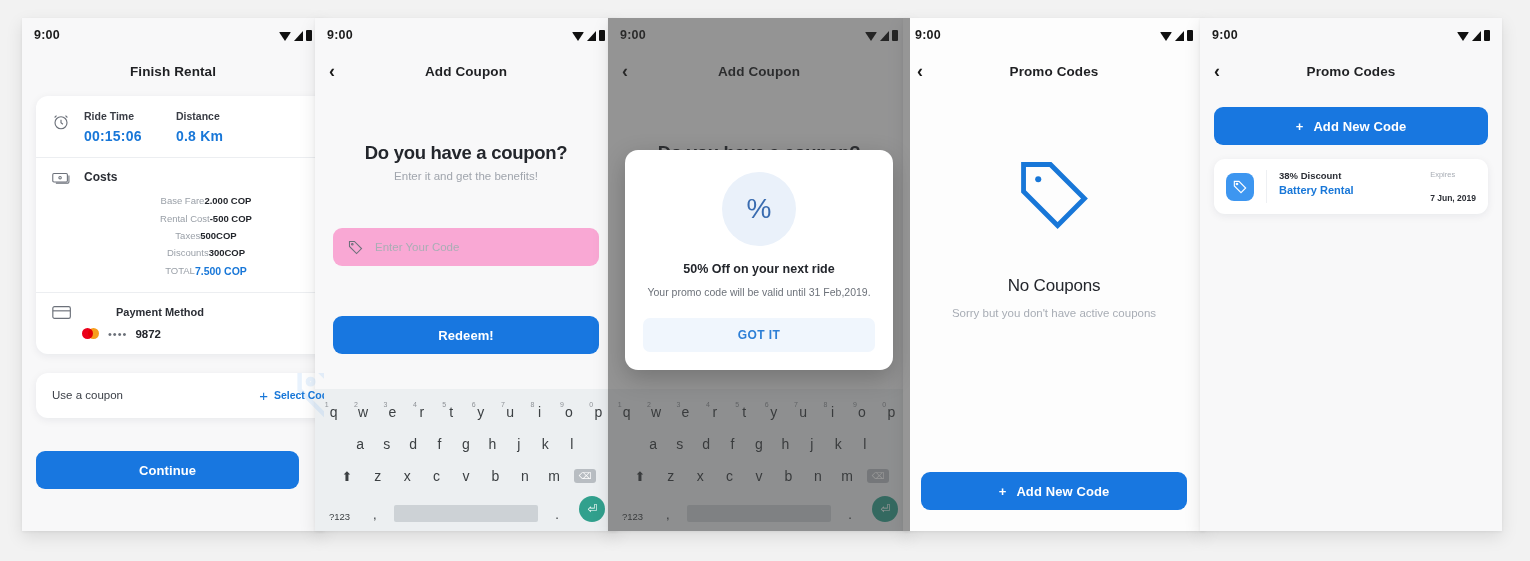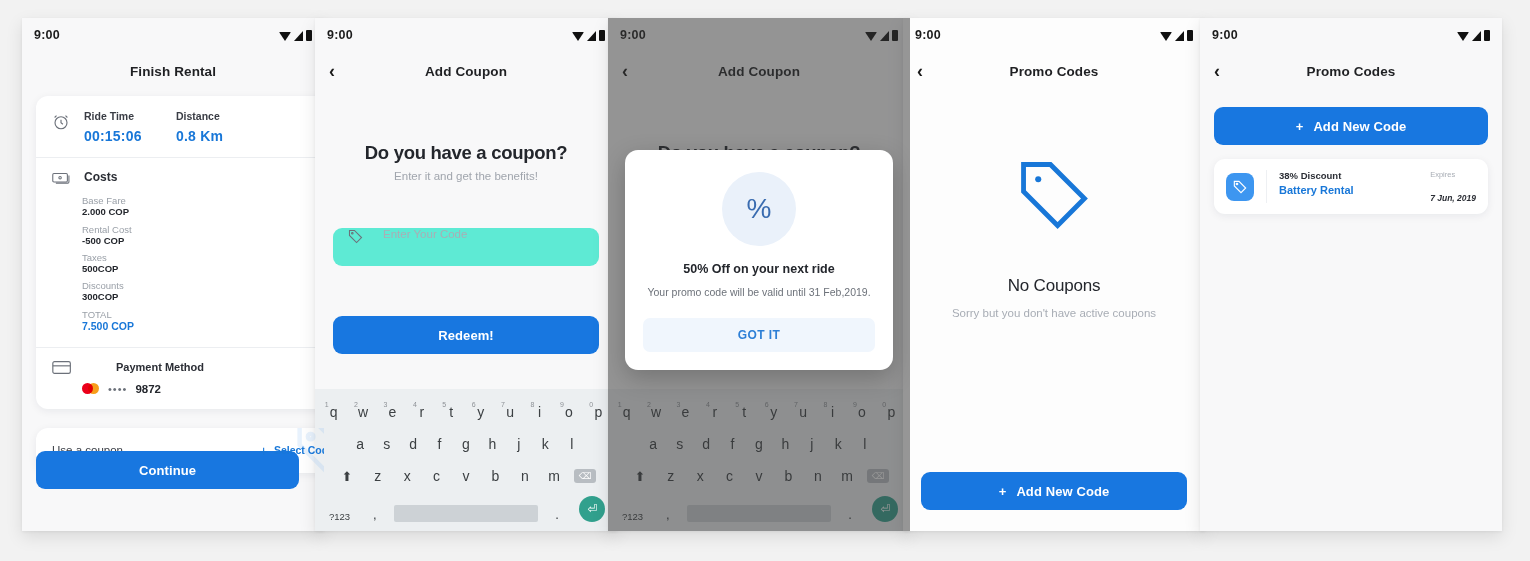--- a/index.html
+++ b/index.html
@@ -70,21 +70,21 @@
   .ride-cols { display: flex; margin-left: 14px; }
   .ride-col { width: 92px; }
   .ride-lbl { font-size: 10.5px; font-weight: bold; color: #3a3d45; }
   .ride-val { font-size: 14px; font-weight: bold; color: #1877d8; margin-top: 6px; letter-spacing:.2px;}
   .divider { height: 1px; background: #eceef1; margin: 0 0 0 0; }
 
   .costs-head { display: flex; align-items: center; padding: 12px 0 6px 16px; }
   .cash-ic { width: 20px; height: 14px; flex: none; }
   .costs-title { font-size: 12px; font-weight: bold; color: #2b2e35; margin-left: 12px; }
   .cost-list { padding: 2px 16px 12px 46px; }
-  .cost-row { display: flex; justify-content: center; padding: 3.2px 0; flex-direction: column; }
+  .cost-row { display: flex; justify-content: center; padding: 3.2px 0; }
   .cost-k { font-size: 9.5px; color: #9aa0a8; }
   .cost-v { font-size: 9.5px; color: #23262c; font-weight: bold; }
   .cost-row.total .cost-k { color: #9aa0a8; }
   .cost-row.total .cost-v { color: #1877d8; font-size: 10.5px; }
 
   .pay-head { display: flex; align-items: center; padding: 12px 14px 0 16px; gap: 32px; }
   .card-ic { width: 20px; height: 15px; flex: none; }
   .pay-title { font-size: 11px; font-weight: bold; color: #2b2e35; margin-left: 12px; flex:1; }
   .chev-d { color: #4a4d55; font-size: 11px; }
   .pay-body { display: flex; align-items: center; padding: 8px 0 14px 46px; }
@@ -110,22 +110,22 @@
     background: #1877e0; color: #fff; border-radius: 9px; border: 0;
     height: 38px; font-size: 13px; font-weight: bold; cursor: pointer;
     font-family: inherit; letter-spacing: .1px;
   }
 
   
   .hero { text-align: center; padding: 0 2px; }
   .hero-h { font-size: 18.5px; font-weight: bold; color: #23262c; letter-spacing: -.3px; }
   .hero-s { font-size: 11.5px; color: #a0a5ad; margin-top: 6px; }
   .codefield {
-    display: flex; align-items: flex-start; gap: 19px;
-    background: #5eead4; border-radius: 9px; height: 38px;
+    display: flex; align-items: center; gap: 11px;
+    background: #f9a8d4; border-radius: 9px; height: 38px;
     margin: 0 18px; padding: 0 14px;
   }
   .codefield input {
     border: 0; background: transparent; outline: none; flex: 1;
     font-size: 11.5px; color: #4a4d55; font-family: inherit;
   }
   .codefield input::placeholder { color: #a9aeb5; }
 
   
   .kb { position: absolute; left: 0; right: 0; bottom: 0; background: #eceff1; padding: 7px 4px 9px; }
@@ -183,21 +183,21 @@
   }
   .promo-ic {
     width: 28px; height: 28px; border-radius: 8px; background: #3d96f0;
     display: flex; align-items: center; justify-content: center; flex: none;
   }
   .promo-sep { width: 1px; align-self: stretch; background: #eef0f3; margin: 0 12px; }
   .promo-body { flex: 1; display: flex; align-items: flex-start; justify-content: space-between; }
   .promo-t1 { font-size: 9.5px; font-weight: bold; color: #2b2e35; }
   .promo-t2 { font-size: 11px; font-weight: bold; color: #1877d8; margin-top: 3px; }
   .promo-e1 { font-size: 7.5px; color: #a8adb5; }
-  .promo-e2 { font-size: 8.5px; font-weight: bold; color: #2b2e35; margin-top: 14px; font-style: italic; }
+  .promo-e2 { font-size: 8.5px; font-weight: bold; color: #2b2e35; margin-top: 14px; }
   .pad-top { padding-top: 14px; }
 </style>
 </head>
 <body>
 
 <div class="stage">
 
   <div class="screen" id="screen1">
     <div class="statusbar">
       <span>9:00</span>

